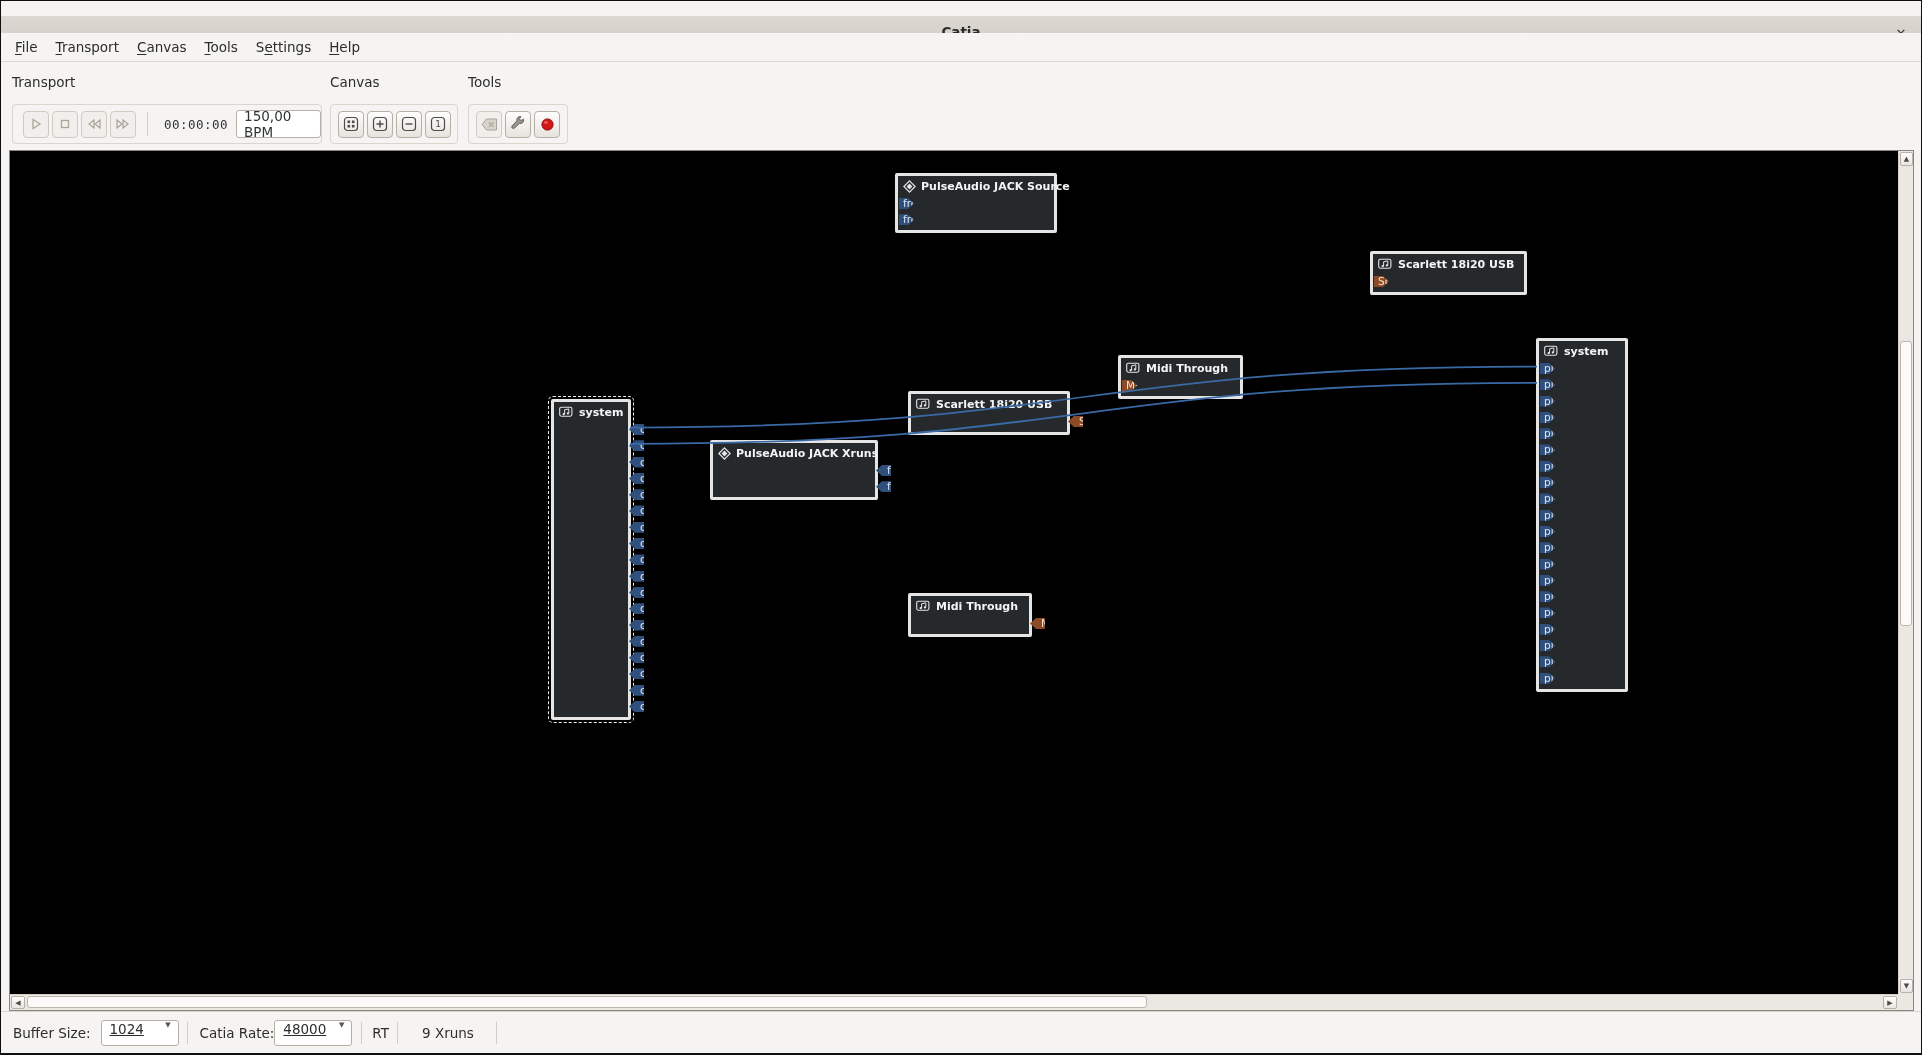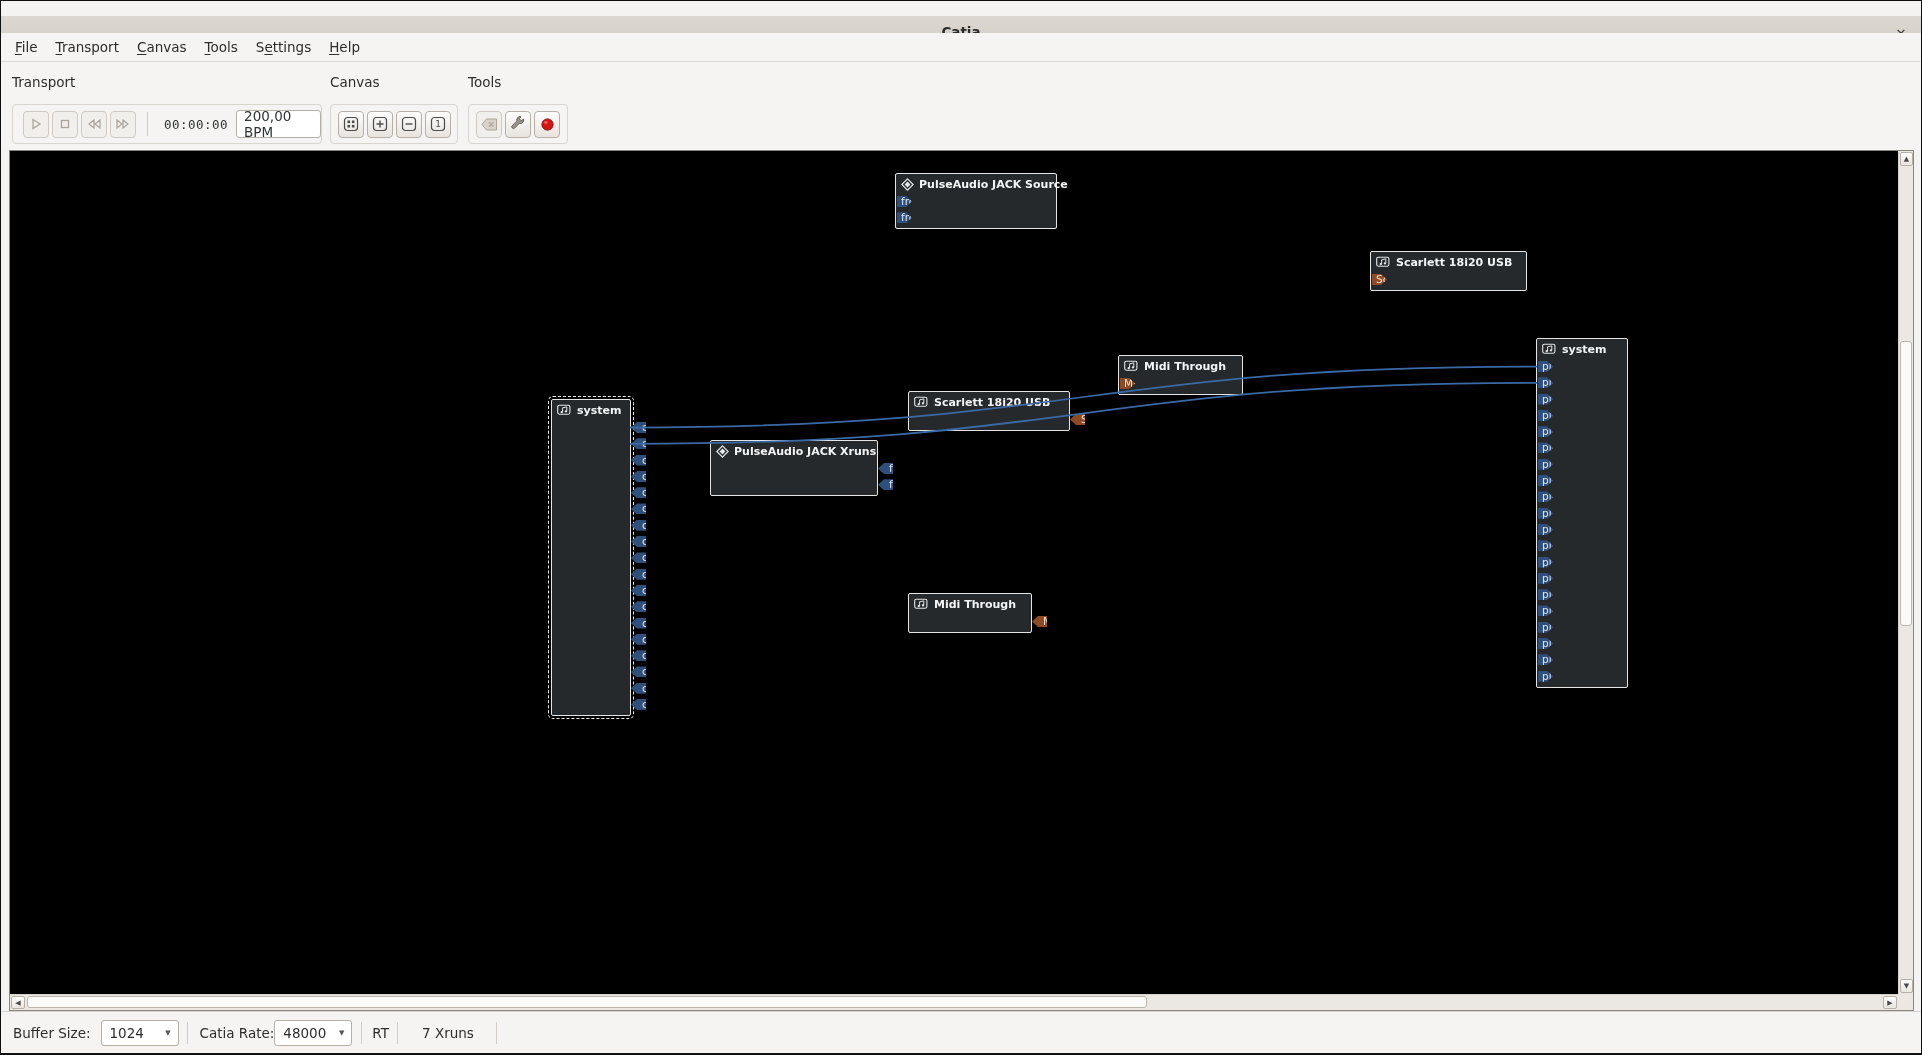--- a/index.html
+++ b/index.html
@@ -41,21 +41,21 @@
     padding-left:7px; }
 
   
   .canvas-frame { position:absolute; top:150px; left:9px; width:1905px; height:861px;
     border:1px solid #8a857d; background:#ebe8e4; }
   .viewport { position:absolute; left:0; top:0; width:1888px; height:843px;
     background:#000000; overflow:hidden; }
   .cable-layer { position:absolute; left:0; top:0; width:1888px; height:843px;
     z-index:5; pointer-events:none; }
 
-  .node-box { position:absolute; background:#26292b; border:1px solid #e5e5e5;
+  .node-box { position:absolute; background:#26292b; border:3px solid #e5e5e5;
     border-radius:2px; z-index:2; }
   .node-box.selected { outline:1px dashed #eeeeee; outline-offset:2px; }
   .node-header { height:20px; display:flex; align-items:center; gap:5px;
     padding:0 5px; white-space:nowrap; }
   .node-title { font-size:11px; font-weight:bold; color:#f2f4f6; }
   .node-ports { display:flex; flex-direction:column; gap:3.3px; padding:1px 0 4px; }
   .port { height:13px; position:relative; flex:none; }
   .port.out { margin-left:auto; }
   .port.in  { margin-right:auto; }
   .port-outer { width:100%; height:100%; }
@@ -74,21 +74,21 @@
     border-radius:2px; display:flex; align-items:center; justify-content:center;
     font-size:7px; color:#4a4a4a; }
   .sb-thumb { position:absolute; background:#fbfaf8; border:1px solid #bcb6ad; border-radius:3px; }
 
   
   .statusbar { position:absolute; top:1011px; left:0; width:1922px; height:44px;
     background:#f5f4f2; border-top:1px solid #d8d4cf; border-bottom:2px solid #141414;
     display:flex; align-items:center; padding:0 13px; font-size:13.5px; }
   .sb-sep { width:1px; height:22px; background:#d2cdc7; }
   .combo { width:78px; height:26px; background:#ffffff; border:1px solid #b6b0a7;
-    border-radius:3px; display:flex; align-items:center; padding-left:8px; position:relative; }
+    border-radius:3px; display:flex; padding-left:8px; position:relative;text-decoration:underline; }
   .combo .arrow { position:absolute; right:7px; font-size:7px; color:#555; }
   .progress { height:26px; background:#ffffff; border:1px solid #b6b0a7; border-radius:3px;
     position:relative; overflow:hidden; flex:1; margin-left:11px; }
   .progress .fill { position:absolute; left:0; top:0; bottom:0;
     background:linear-gradient(#55a0d8,#3579b8); border-radius:2px; }
   .progress .ptext { position:absolute; inset:0; display:flex; align-items:center;
     justify-content:center; color:#2d2d2d; }
 
   .icon-svg { display:block; }
 </style>
@@ -140,21 +140,21 @@
         <span class="tb-btn disabled">
           <span>
             <svg class="icon-svg" width="16" height="12" viewBox="0 0 16 12">
               <path d="M2 2 L7 6 L2 10 Z M8 2 L13 6 L8 10 Z" fill="none" stroke="#aba49a" stroke-width="1.2"></path>
             </svg>
           </span>
         </span>
       </span>
     <span class="tb-sep"></span>
     <span class="time-display">00:00:00</span>
-    <span class="bpm-field">200,00 BPM</span>
+    <span class="bpm-field">150,00 BPM</span>
   </div>
 
   <div class="tb-frame" style="left:330px; width:128px; padding-left:7px">
     <span id="canvas-buttons" style="display:flex">
         <span class="tb-btn">
           <span>
             <svg class="icon-svg" width="16" height="16" viewBox="0 0 16 16">
               <rect x="1.5" y="1.5" width="13" height="13" rx="3" fill="none" stroke="#4c4c4c" stroke-width="1.2"></rect>
               <rect x="4.5" y="4.5" width="2.6" height="2.6" fill="#4c4c4c"></rect>
               <rect x="8.9" y="4.5" width="2.6" height="2.6" fill="#4c4c4c"></rect>
@@ -551,16 +551,16 @@
   <span>Catia Rate:</span>
   <span class="combo" style="margin-left:0">
     <span>48000</span>
     <span class="arrow">▼</span>
   </span>
   <span class="sb-sep" style="margin:0 10px 0 9px"></span>
 
   <span>RT</span>
   <span class="sb-sep" style="margin:0 24px 0 8px"></span>
 
-  <span>7 Xruns</span>
+  <span>9 Xruns</span>
   <span class="sb-sep" style="margin:0 0 0 22px"></span>
 
 </div>
 
 </body></html>

